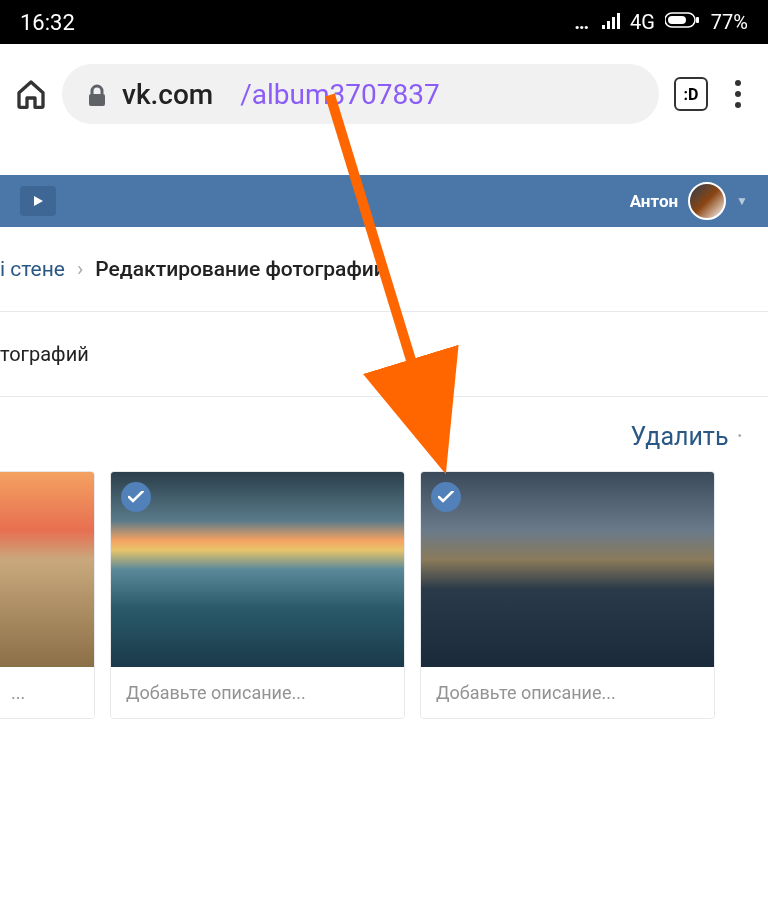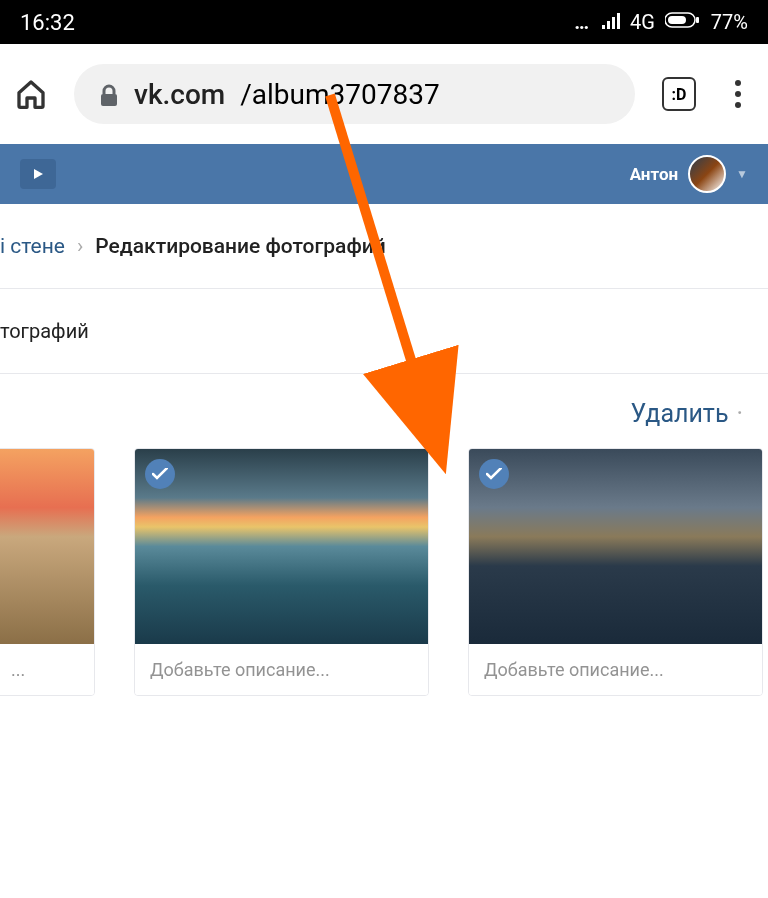--- a/index.html
+++ b/index.html
@@ -37,21 +37,21 @@
     .dots {
       letter-spacing: 3px;
       font-weight: bold;
     }
     .browser-bar {
       background: #fff;
       height: 100px;
       display: flex;
       align-items: center;
       padding: 0 15px;
-      gap: 27px;
+      gap: 15px;
     }
     .home-icon {
       width: 32px;
       height: 32px;
       flex-shrink: 0;
     }
     .url-bar {
       flex: 1;
       background: #f1f1f1;
       border-radius: 50px;
@@ -63,21 +63,22 @@
       font-size: 28px;
       color: #333;
       overflow: hidden;
       white-space: nowrap;
     }
     .url-domain {
       color: #222;
       font-weight: 500;
     }
     .url-path {
-      color: #000000;
+      color: #8b5cf6;
+      margin-left: 12px;
     }
     .lock-icon {
       width: 20px;
       height: 24px;
       flex-shrink: 0;
     }
     .tab-icon {
       width: 34px;
       height: 34px;
       border: 2px solid #333;
@@ -100,25 +101,26 @@
       flex-shrink: 0;
     }
     .menu-dot {
       width: 6px;
       height: 6px;
       background: #333;
       border-radius: 50%;
     }
     .vk-header {
       background: #4a76a8;
-      height: 60px;
+      height: 52px;
       display: flex;
       align-items: center;
       padding: 0 20px;
       gap: 12px;
+      margin-top: 31px;
     }
     .vk-play {
       width: 36px;
       height: 30px;
       background: #3e6796;
       border-radius: 4px;
       display: flex;
       align-items: center;
       justify-content: center;
     }
@@ -191,21 +193,20 @@
       display: flex;
       gap: 15px;
       padding: 0 0 0 0;
     }
     .photo-card {
       width: 295px;
       border: 1px solid #e7e8ec;
       border-radius: 4px;
       overflow: hidden;
       flex-shrink: 0;
-      margin-left: 24px;
     }
     .photo-card.partial-left {
       width: 100px;
       margin-left: -5px;
     }
     .photo-img {
       width: 100%;
       height: 195px;
       position: relative;
       background: #333;

